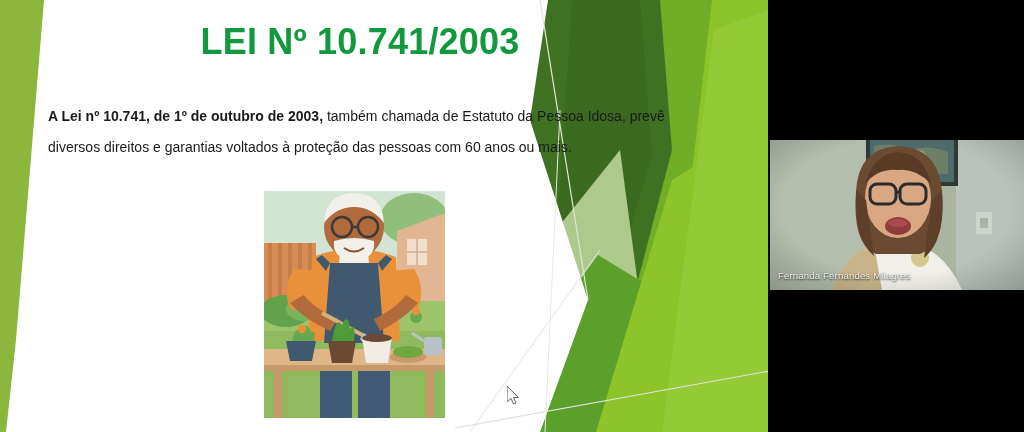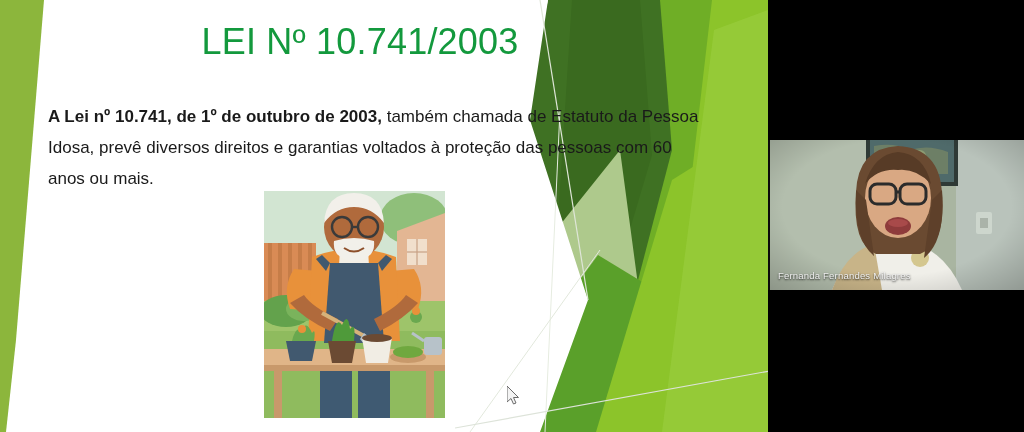--- a/index.html
+++ b/index.html
@@ -39,32 +39,32 @@
   }
 
   
   .slide-title {
     position: absolute;
     left: 40px;
     top: 22px;
     width: 640px;
     text-align: center;
     font-size: 36px;
-    font-weight: normal;
+    font-weight: bold;
     letter-spacing: 0.2px;
     line-height: 1.1;
     color: #13993d;
     white-space: nowrap;
   }
   .slide-body {
     position: absolute;
     left: 48px;
     top: 101px;
     width: 660px;
-    font-size: 17px;
+    font-size: 14px;
     line-height: 31px;
     color: #1a1a1a;
   }
   .slide-body b {
     font-weight: bold;
   }
 
   
   #illustration {
     position: absolute;

